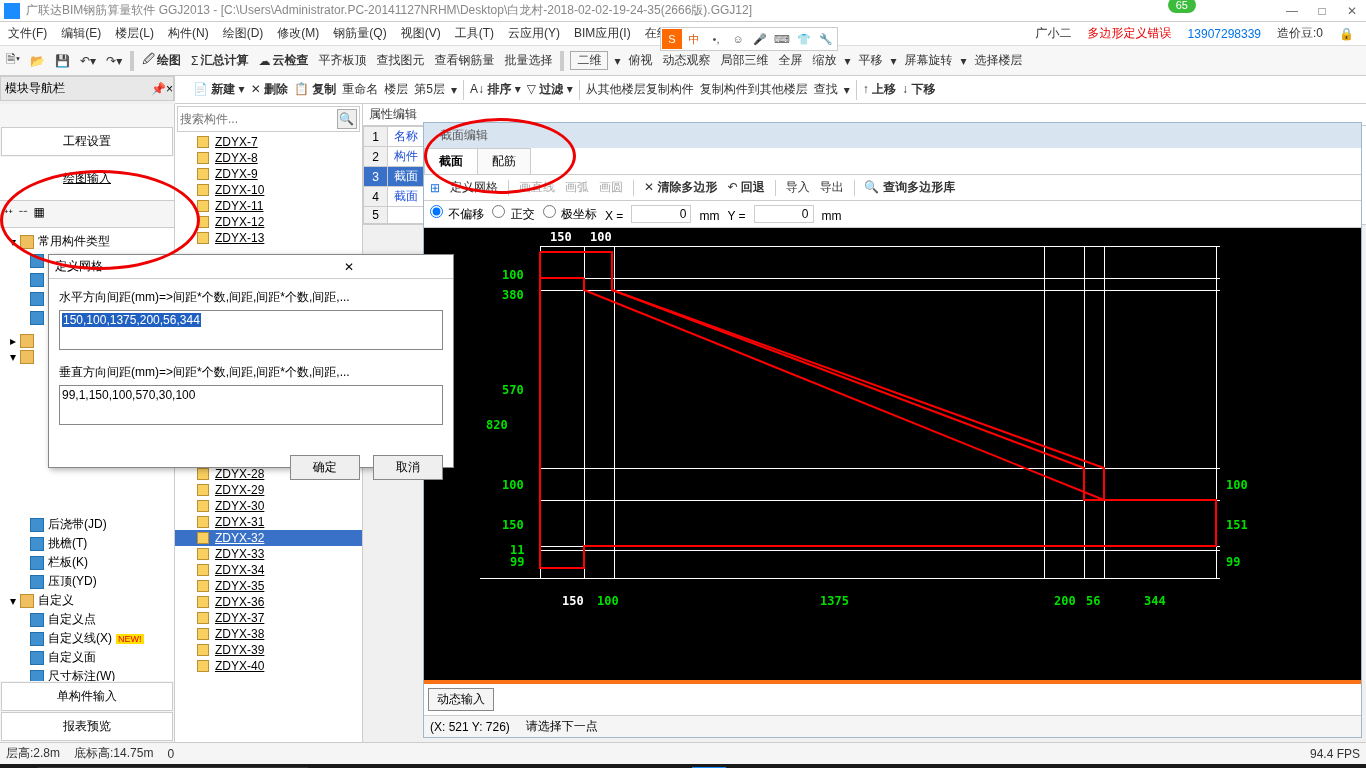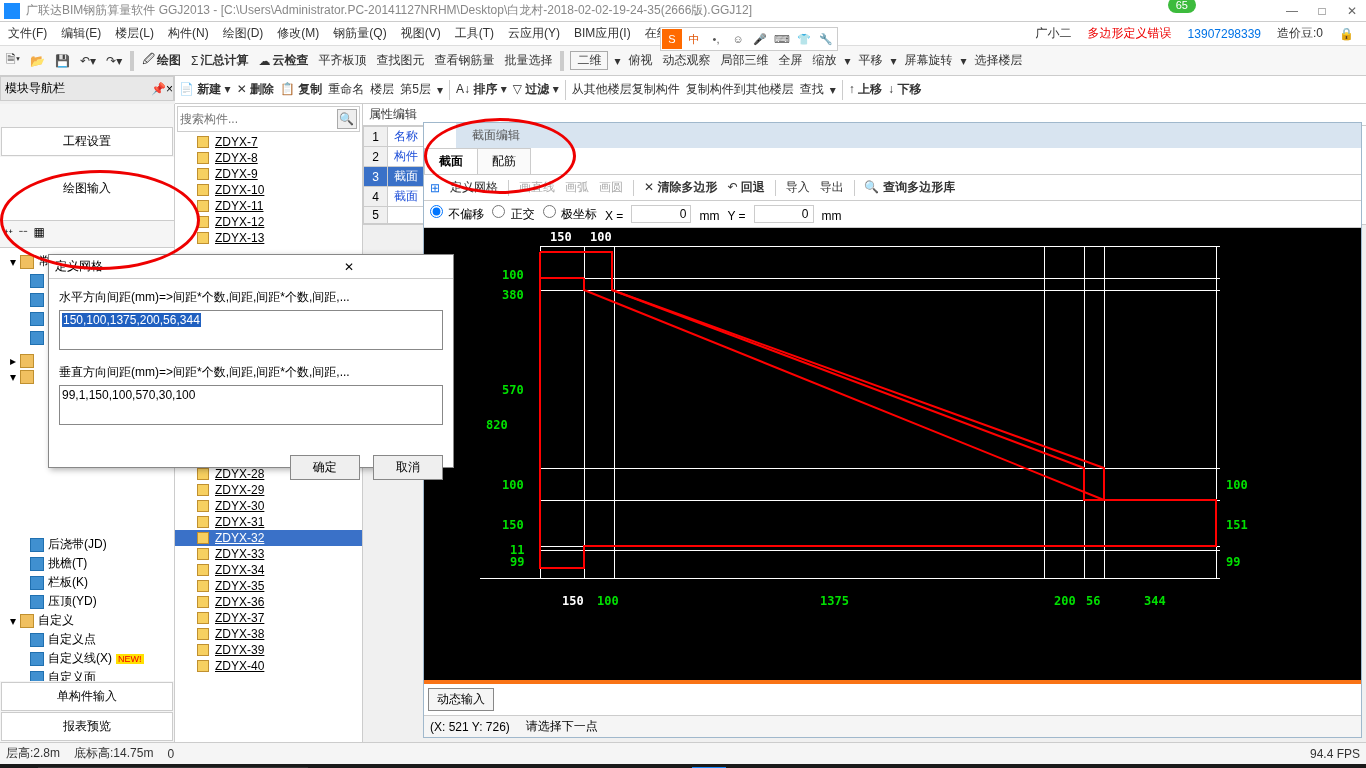--- a/index.html
+++ b/index.html
@@ -10,25 +10,25 @@
 .titlebar .sys { display: flex; gap: 10px; }
 .titlebar .sys span { width: 20px; text-align: center; color: #666; }
 .badge65 { position: absolute; top: -3px; right: 170px; background: #3dbb3d; color: #fff; border-radius: 10px; padding: 2px 8px; font-size: 11px; }
 .menubar { height: 24px; background: #fff; display: flex; align-items: center; padding: 0 4px; gap: 6px; border-bottom: 1px solid #ddd; }
 .menubar span { padding: 2px 4px; color: #333; }
 .menubar .right { margin-left: auto; display: flex; align-items: center; gap: 8px; }
 .menubar .err { color: #e00; }
 .menubar .acct { color: #0073e6; }
 .toolbar1 { height: 30px; background: #f7f7f7; display: flex; align-items: center; padding: 0 4px; gap: 6px; border-bottom: 1px solid #ccc; font-size: 12px; color: #333; }
 .toolbar1 span { display: inline-flex; align-items: center; gap: 2px; padding: 0 2px; }
-.toolbar2 { height: 28px; background: #fff; display: flex; align-items: center; padding: 0 4px; gap: 6px; border-bottom: 1px solid #ccc; color: #333; }
+.toolbar2 { height: 28px; background: #fff; display: flex; align-items: center; padding: 0 18px; gap: 6px; border-bottom: 1px solid #ccc; color: #333; }
 .main { display: flex; height: 638px; }
 .leftpanel { width: 175px; border-right: 1px solid #ccc; background: #f5f5f5; display: flex; flex-direction: column; }
 .leftpanel .hdr { background: #e8e8e8; text-align: center; padding: 3px 0; border: 1px solid #ccc; display: flex; align-items: center; }
-.leftpanel .tab { background: #fff; text-align: center; padding: 23px 0; border-bottom: 1px solid #ccc; }
+.leftpanel .tab { background: #fff; text-align: center; padding: 13px 0; border-bottom: 1px solid #ccc; text-decoration: underline; }
 .leftpanel .btn { background: #fff; text-align: center; padding: 5px 0; border: 1px solid #ccc; margin: 1px; }
 .leftpanel .iconsrow { background: #f5f5f5; padding: 4px; display: flex; gap: 6px; border-bottom: 1px solid #ccc; }
 .tree { flex: 1; background: #fff; overflow: hidden; padding: 4px 0; }
 .tree .item { display: flex; align-items: center; padding: 1px 4px 1px 30px; gap: 4px; white-space: nowrap; }
 .tree .item.root { padding-left: 10px; }
 .tree .item .ticon { width: 14px; height: 14px; background: #4090d0; border: 1px solid #2070b0; }
 .tree .item .folder { background: #f0c060; border: 1px solid #c09030; }
 .tree .item .new { background: #ffe000; color: #e00; font-size: 9px; padding: 0 2px; }
 .footer-btns .btn { background: #fff; text-align: center; padding: 5px 0; border: 1px solid #ccc; }
 
@@ -44,21 +44,21 @@
 .rightpanel { flex: 1; display: flex; flex-direction: column; position: relative; }
 .propedit { height: 22px; border-bottom: 1px solid #ccc; background: #fff; padding: 2px 6px; color: #333; }
 .grid-top { background: #fff; border-bottom: 1px solid #ccc; }
 .grid-top table { border-collapse: collapse; }
 .grid-top td { border: 1px solid #ccc; padding: 1px 6px; }
 .grid-top td.h { background: #f0f0f0; text-align: center; width: 24px; }
 .grid-top td.b { background: #fff; color: #1d4ed8; }
 .grid-top tr.sel td { background: #3a71c8; color: #fff; }
 
 .section-editor { position: absolute; top: 18px; left: 60px; right: 4px; bottom: 4px; background: #fff; border: 1px solid #a0b8cc; display: flex; flex-direction: column; }
-.se-title { background: #d8e4f0; padding: 4px 16px; color: #555; margin-left: 32px; }
+.se-title { background: #d8e4f0; padding: 4px 16px; color: #555; }
 .se-tabs { display: flex; border-bottom: 1px solid #ccc; }
 .se-tabs .t { padding: 4px 14px; border: 1px solid #ccc; border-bottom: none; margin-right: -1px; background: #fafafa; }
 .se-tabs .t.active { background: #fff; font-weight: bold; }
 .se-toolbar { display: flex; align-items: center; padding: 4px 6px; gap: 10px; border-bottom: 1px solid #ccc; color: #333; }
 .se-toolbar .disabled { color: #aaa; }
 .se-coords { display: flex; align-items: flex-end; gap: 8px; padding: 4px 6px; border-bottom: 1px solid #ccc; }
 .se-coords input[type=radio] { margin-right: 2px; }
 .se-coords .numbox { width: 60px; border: 1px solid #ccc; text-align: right; padding: 1px 4px; }
 .canvas { flex: 1; background: #000; position: relative; overflow: hidden; font-weight: bold; }
 .dim-green { color: #00e000; font-family: Consolas, monospace; position: absolute; font-size: 12px; }

